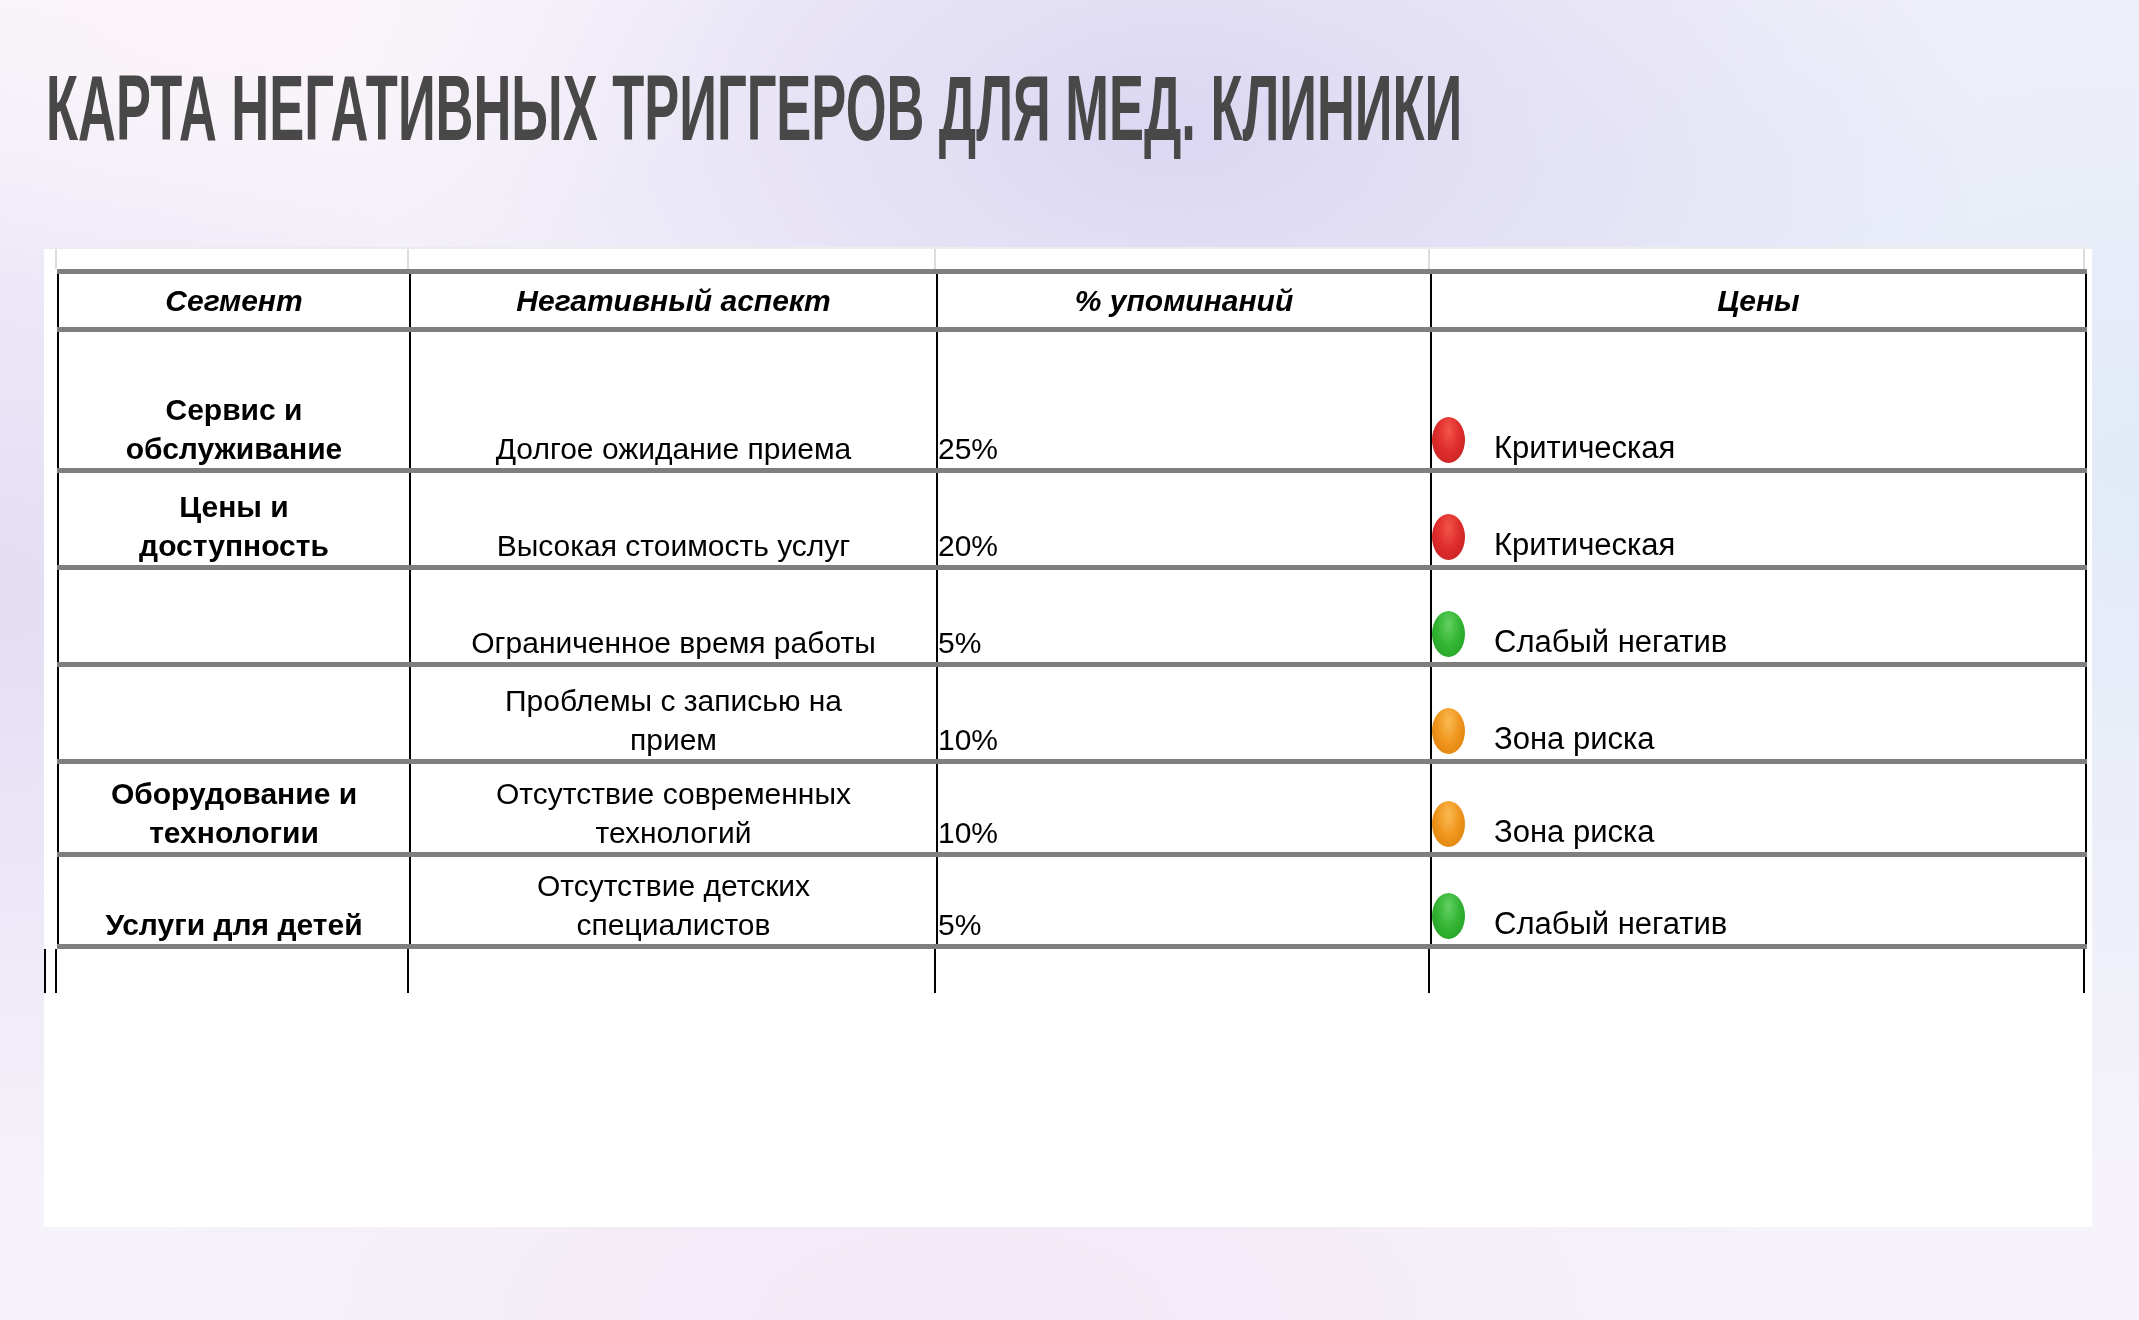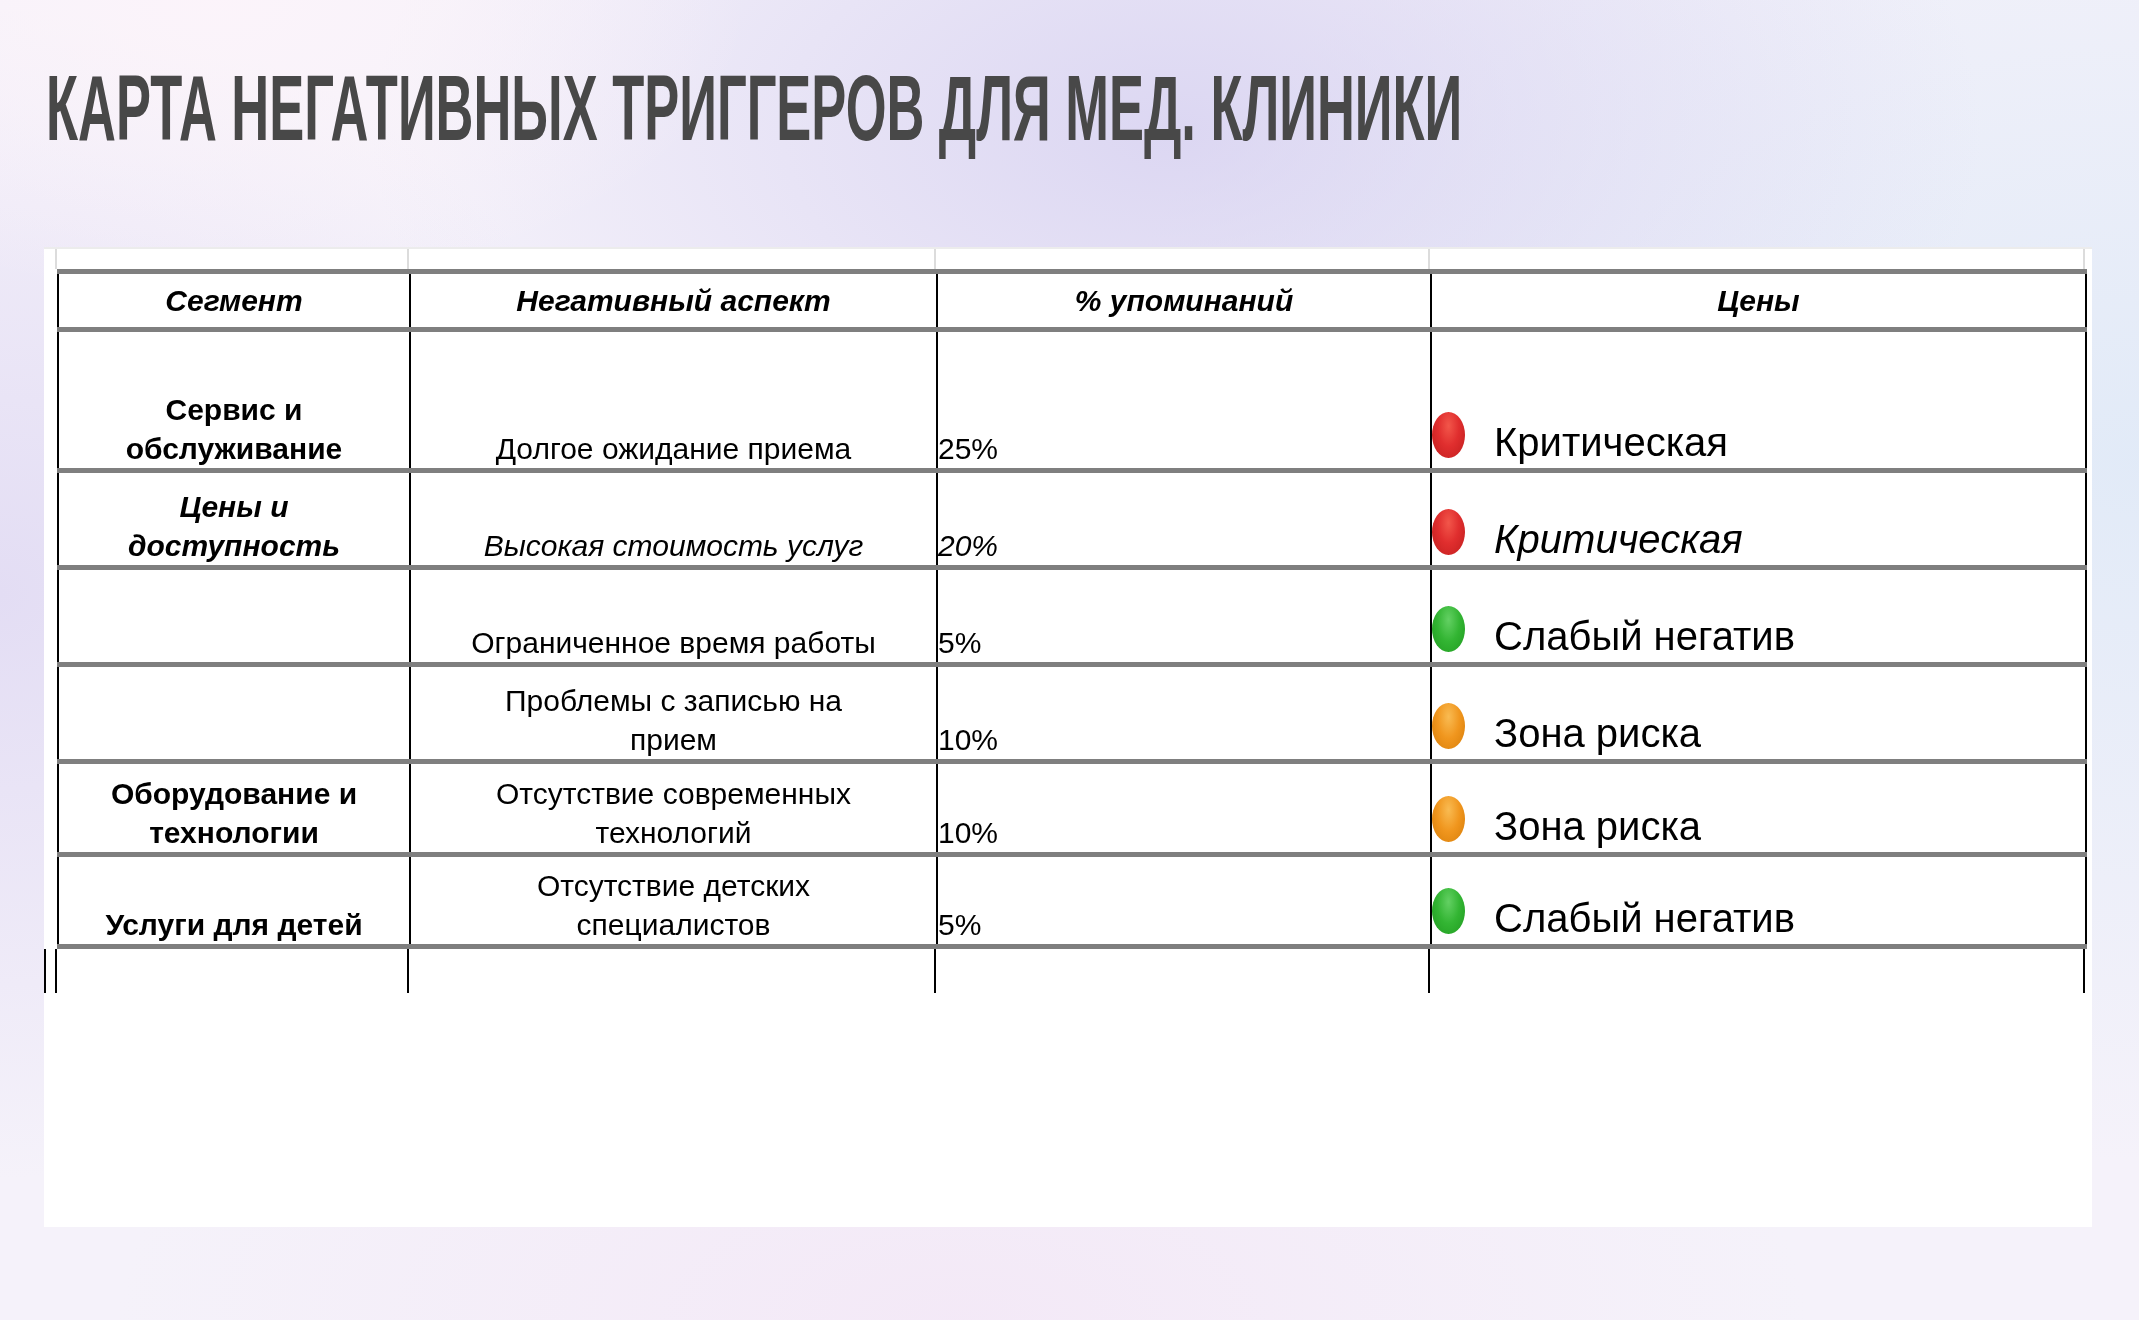--- a/index.html
+++ b/index.html
@@ -82,21 +82,21 @@
   td.zonecell{ padding:0 0 15px 16px; }
   .zone-wrap{ display:flex; align-items:center; gap:29px; }
   .dot{
     flex:0 0 auto;
     width:33px; height:46px;
     border-radius:50%;
   }
   .dot.critical{ background:radial-gradient(ellipse at 50% 30%, #f2564a 0%, #e02e2e 45%, #bf1d1d 100%); }
   .dot.risk{     background:radial-gradient(ellipse at 50% 30%, #f9bb52 0%, #f0961e 48%, #d67c08 100%); }
   .dot.weak{     background:radial-gradient(ellipse at 50% 30%, #63d063 0%, #33b533 48%, #1f9a1f 100%); }
-  .zone-label{ font-size:40px;margin-top:15px; }
+  .zone-label{ font-size:31px;margin-top:15px; }
 </style>
 </head>
 <body>
 
 <div class="page">
 
   <div class="title">КАРТА НЕГАТИВНЫХ ТРИГГЕРОВ ДЛЯ МЕД. КЛИНИКИ</div>
 
   <div class="sheet">
 
@@ -128,21 +128,21 @@
 обслуживание</td>
             <td class="aspect">Долгое ожидание приема</td>
             <td class="pct">25%</td>
             <td class="zonecell">
               <span class="zone-wrap">
                 <span class="dot critical"></span>
                 <span class="zone-label">Критическая</span>
               </span>
             </td>
           </tr>
-          <tr style="height: 97px; font-style: italic;">
+          <tr style="height: 97px;">
             <td class="seg">Цены и
 доступность</td>
             <td class="aspect">Высокая стоимость услуг</td>
             <td class="pct">20%</td>
             <td class="zonecell">
               <span class="zone-wrap">
                 <span class="dot critical"></span>
                 <span class="zone-label">Критическая</span>
               </span>
             </td>

